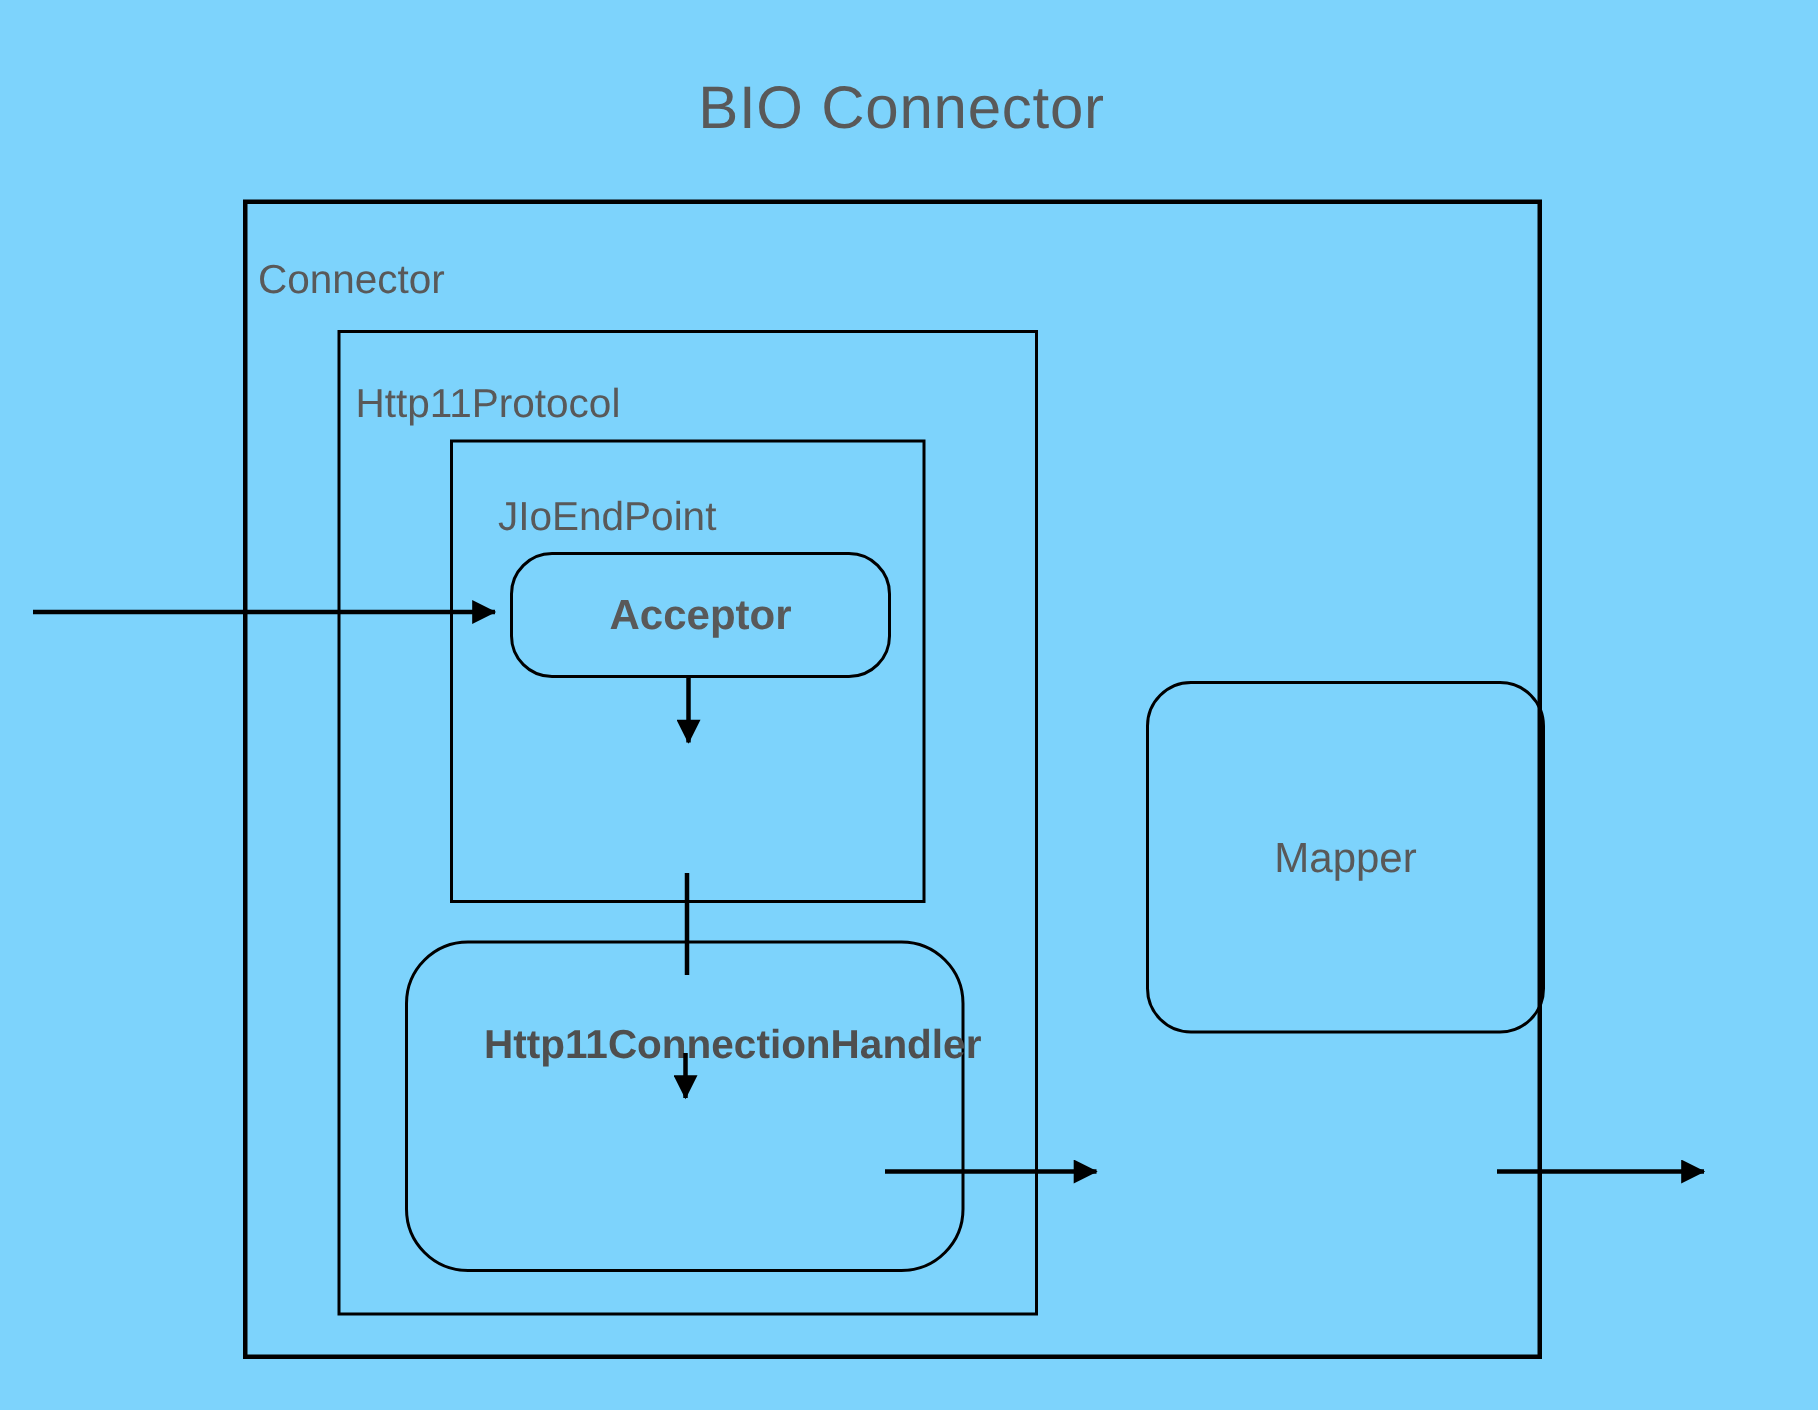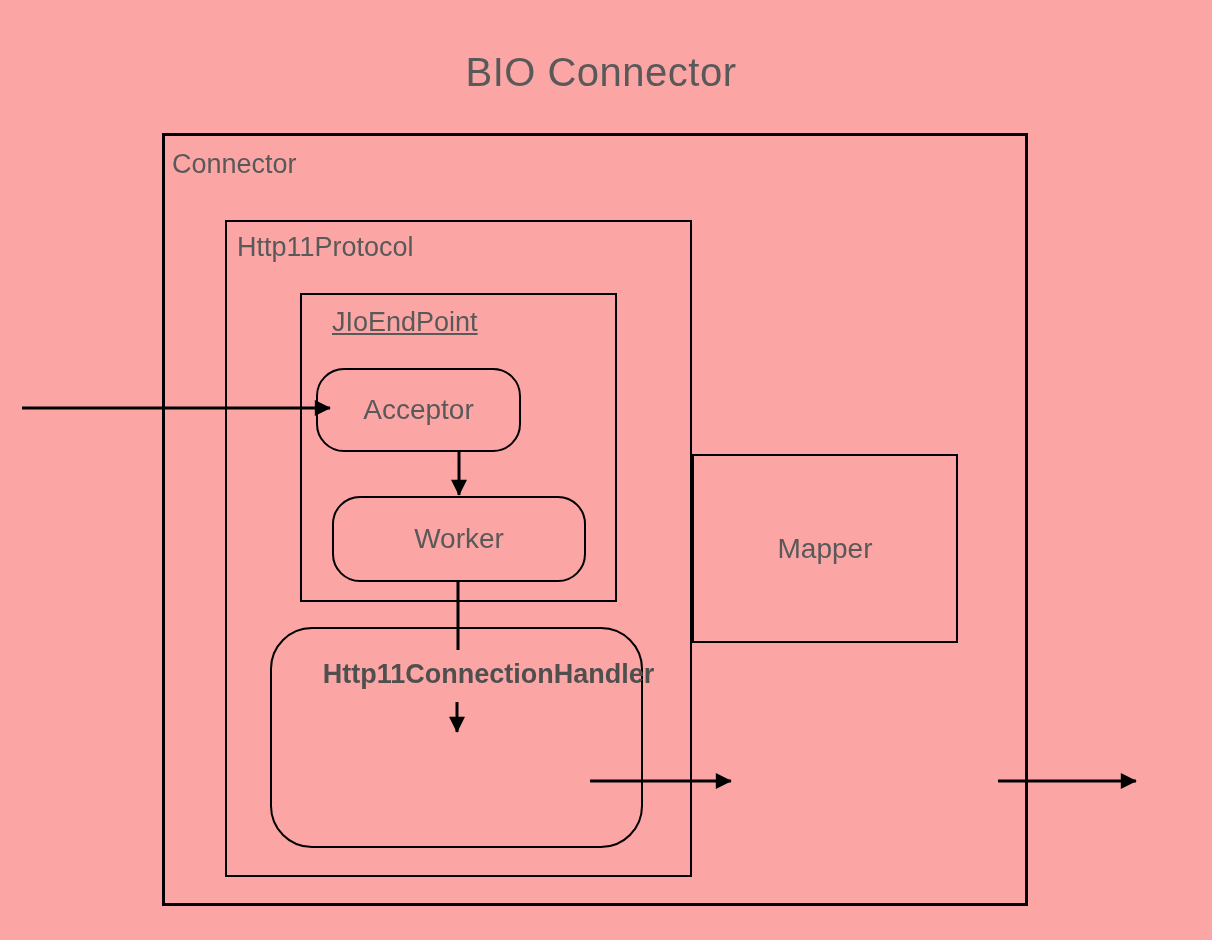--- a/index.html
+++ b/index.html
@@ -1,20 +1,20 @@
 <!DOCTYPE html>
 <html><head>
 <meta charset="utf-8">
 <style>
   html, body { margin: 0; padding: 0; background: #ffffff; }
   .canvas {
     position: relative;
     width: 1212px;
     height: 940px;
-    background: #fca5a5;
+    background: #7dd3fc;
     font-family: "Liberation Sans", sans-serif;
     overflow: hidden;
   }
   .title {
     position: absolute;
     top: 52px;
     left: 0;
     width: 1202px;
     text-align: center;
     font-size: 40px;
@@ -28,20 +28,21 @@
     border: 2px solid #000000;
     background: transparent;
   }
   .box.thick { border-width: 3px; }
   .container-label {
     position: absolute;
     color: #595959;
     font-size: 27px;
     line-height: 1.1;
     white-space: nowrap;
+    margin-top: 22px;
   }
   .container-label.bold {
     font-weight: bold;
     color: #4f4f4f;
     text-align: center;
   }
   .node {
     position: absolute;
     box-sizing: border-box;
     border: 2px solid #000000;
@@ -69,35 +70,32 @@
 
   <div class="title">BIO Connector</div>
 
   <div class="box thick" style="left:162px; top:133px; width:866px; height:773px;"></div>
   <div class="container-label" style="left:172px; top:150px;">Connector</div>
 
   <div class="box" style="left:225px; top:220px; width:467px; height:657px;"></div>
   <div class="container-label" style="left:237px; top:233px;">Http11Protocol</div>
 
   <div class="box" style="left:300px; top:293px; width:317px; height:309px;"></div>
-  <div class="container-label" style="left:332px; top:308px;text-decoration:underline;">JIoEndPoint</div>
+  <div class="container-label" style="left:332px; top:308px;">JIoEndPoint</div>
 
-  <div class="node rounded-md" style="left:316px; top:368px; width:205px; height:84px;">
+  <div class="node rounded-md" style="left:340px; top:368px; width:254px; height:84px;font-weight:bold;">
     <span>Acceptor</span>
   </div>
 
-  <div class="node rounded-md" style="left:332px; top:496px; width:254px; height:86px;">
-    <span>Worker</span>
-  </div>
 
   <div class="box rounded-lg" style="left:270px; top:627px; width:373px; height:221px;"></div>
   <div class="container-label bold" style="left:270px; top:660px; width:437px;">Http11ConnectionHandler</div>
 
 
-  <div class="node" style="left:692px; top:454px; width:266px; height:189px;">
+  <div class="node" style="left:764px; top:454px; width:266px; height:235px;border-radius:30px;">
     <span>Mapper</span>
   </div>
 
 
   <svg class="edges" width="1212" height="940" viewBox="0 0 1212 940">
     <defs>
       <marker id="arrowhead" viewBox="0 0 10 10" refX="9.5" refY="5" markerWidth="21" markerHeight="16" markerUnits="userSpaceOnUse" orient="auto">
         <path d="M 0 0 L 10 5 L 0 10 z" fill="#000000"></path>
       </marker>
     </defs>

